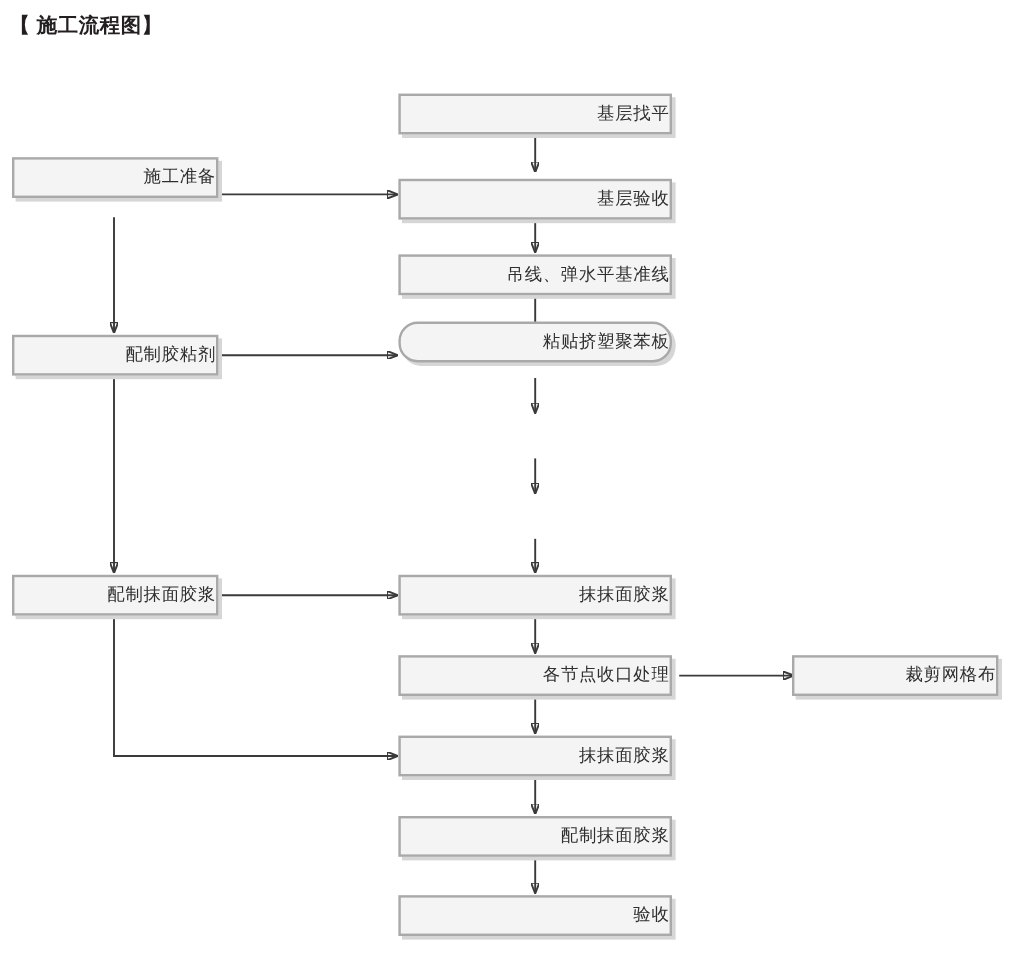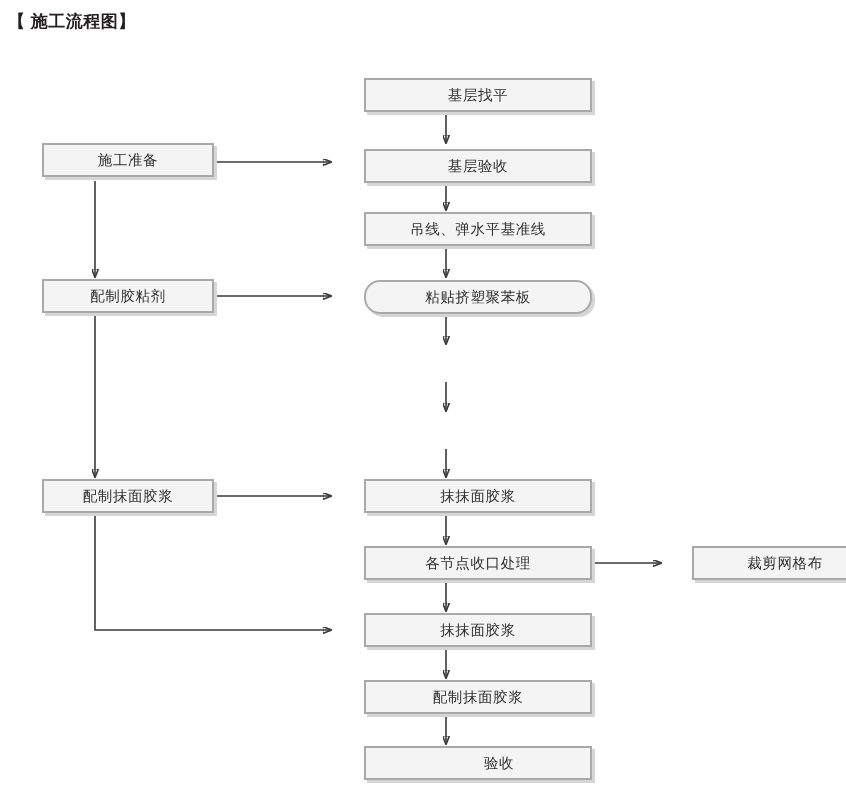--- a/index.html
+++ b/index.html
@@ -40,27 +40,26 @@
 
   
   .node {
     position: absolute;
     box-sizing: border-box;
     background: #f4f4f4;
     border: 2px solid #a9a9a9;
     box-shadow: 3px 3px 0 0 #d6d6d6;
     display: flex;
     align-items: center;
-    justify-content: center;
+    justify-content: flex-end;
     font-size: 14.5px;
     line-height: 1;
     color: #2f2f2f;
     white-space: nowrap;
     letter-spacing: 0.6px;
-    margin-left: 32px;
   }
 
   
   .col-left   { left: 10px;  width: 172px; height: 34px; }
   .col-center { left: 332px; width: 228px; height: 34px; }
   .col-right  { left: 660px; width: 172px; height: 34px; padding-left: 14px; }
 
   
   #wires {
     position: absolute;
@@ -118,21 +117,21 @@
   </div>
 
   <div class="node col-center" style="top:149px;">
     <span>基层验收</span>
   </div>
 
   <div class="node col-center" style="top:212px;">
     <span>吊线、弹水平基准线</span>
   </div>
 
-  <div class="node col-center" style="top:280px;border-radius:16px;">
+  <div class="node col-center" style="top:268px;border-radius:16px;">
     <span>粘贴挤塑聚苯板</span>
   </div>
 
 
 
   <div class="node col-center" style="top:479px;">
     <span>抹抹面胶浆</span>
   </div>
 
   <div class="node col-center" style="top:546px;">
@@ -144,21 +143,21 @@
   </div>
 
   <div class="node col-center" style="top:680px;">
     <span>配制抹面胶浆</span>
   </div>
 
   <div class="node col-center" style="top:746px;padding-left:42px;">
     <span>验收</span>
   </div>
 
-  <div class="node col-left" style="top:143px;">
+  <div class="node col-left" style="top:131px;">
     <span>施工准备</span>
   </div>
 
   <div class="node col-left" style="top:279px;">
     <span>配制胶粘剂</span>
   </div>
 
   <div class="node col-left" style="top:479px;">
     <span>配制抹面胶浆</span>
   </div>

